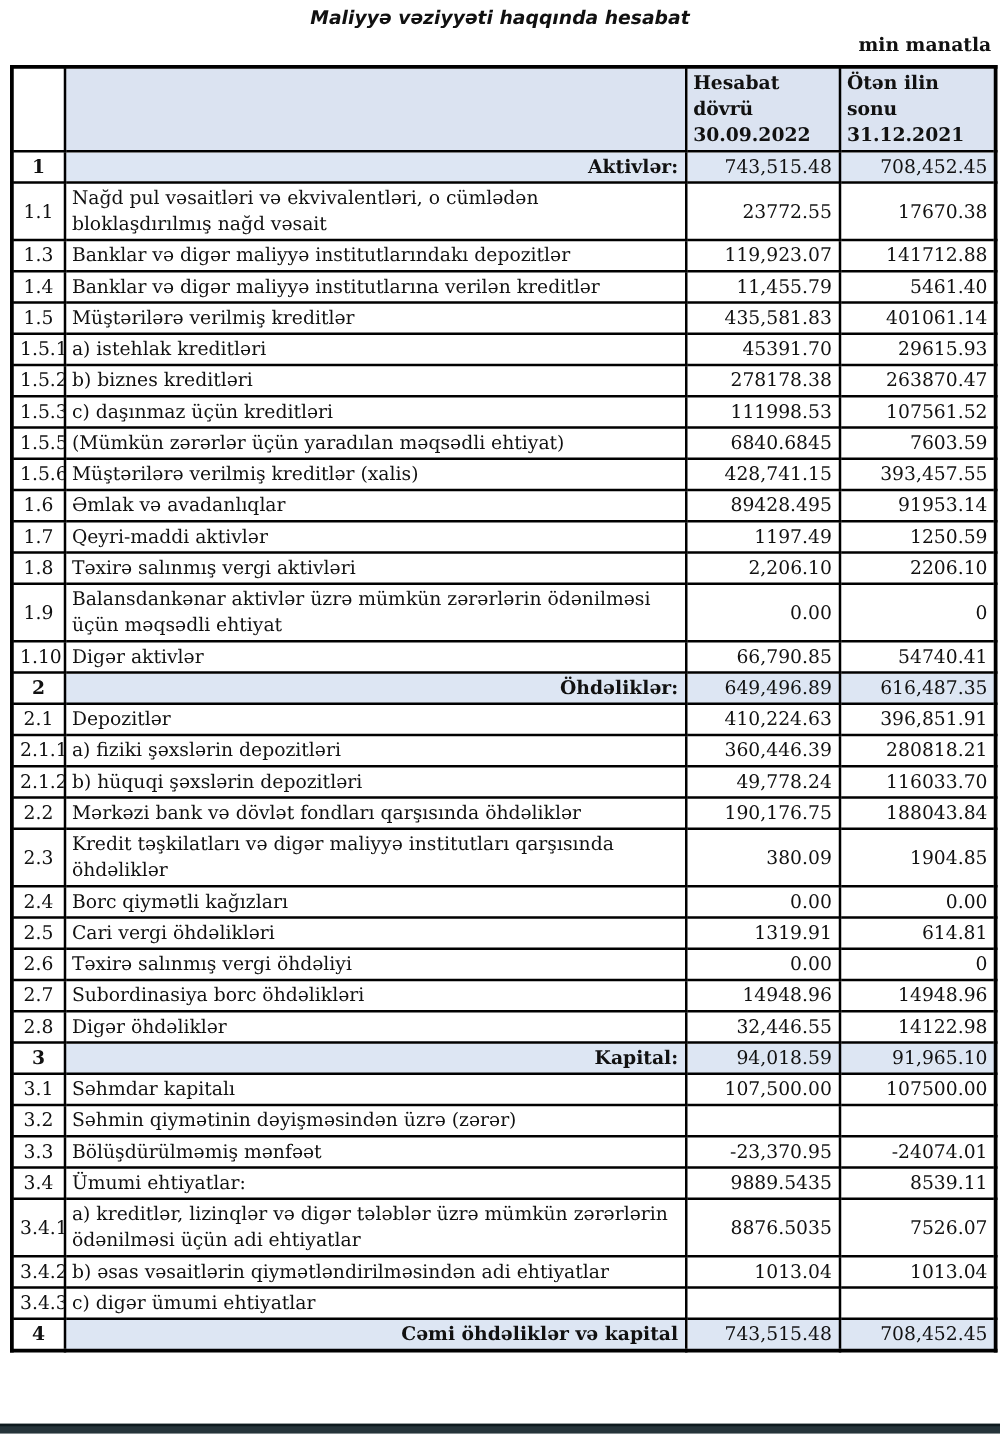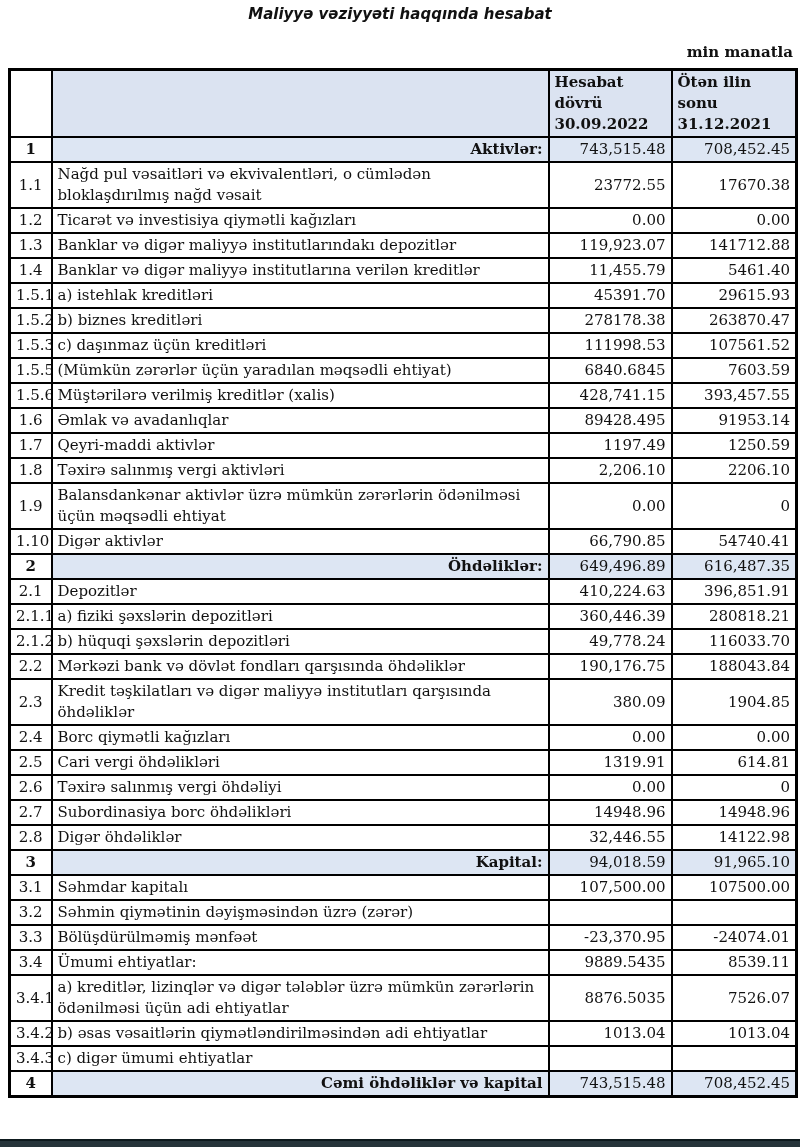--- a/index.html
+++ b/index.html
@@ -26,21 +26,21 @@
     font-size: 15px;
     line-height: 18px;
     padding-top: 5px;
     font-style: italic;
   }
   .unit-note {
     text-align: right;
     font-weight: bold;
     font-size: 15px;
     line-height: 18px;
-    margin-top: 20px;
+    margin-top: 4px;
     margin-bottom: 7px;
     padding-right: 7px;
   }
   table.fs {
     border-collapse: collapse;
     table-layout: fixed;
     margin-left: 8px;
     width: 787px;
     border: 3px solid var(--border-color);
   }
@@ -110,36 +110,36 @@
           <td class="val">743,515.48</td>
           <td class="val">708,452.45</td>
         </tr>
         <tr>
           <td class="num">1.1</td>
           <td class="desc">Nağd pul vəsaitləri və  ekvivalentləri, o cümlədən bloklaşdırılmış nağd vəsait</td>
           <td class="val">23772.55</td>
           <td class="val">17670.38</td>
         </tr>
         <tr>
-          <td class="num">1.2</td>
-          <td class="desc">Ticarət və investisiya qiymətli kağızları</td>
-          <td class="val">0.00</td>
-          <td class="val">0.00</td>
-        </tr>
-        <tr>
           <td class="num">1.3</td>
           <td class="desc">Banklar və digər maliyyə institutlarındakı depozitlər</td>
           <td class="val">119,923.07</td>
           <td class="val">141712.88</td>
         </tr>
         <tr>
           <td class="num">1.4</td>
           <td class="desc">Banklar və digər maliyyə institutlarına verilən kreditlər</td>
           <td class="val">11,455.79</td>
           <td class="val">5461.40</td>
+        </tr>
+        <tr>
+          <td class="num">1.5</td>
+          <td class="desc">Müştərilərə verilmiş kreditlər</td>
+          <td class="val">435,581.83</td>
+          <td class="val">401061.14</td>
         </tr>
         <tr>
           <td class="num">1.5.1</td>
           <td class="desc">a) istehlak kreditləri</td>
           <td class="val">45391.70</td>
           <td class="val">29615.93</td>
         </tr>
         <tr>
           <td class="num">1.5.2</td>
           <td class="desc">b) biznes kreditləri</td>

